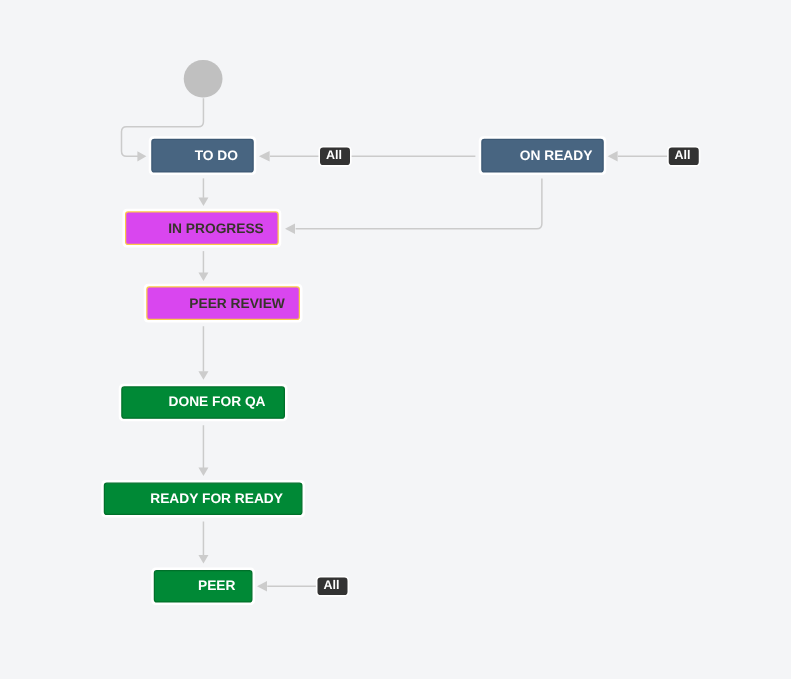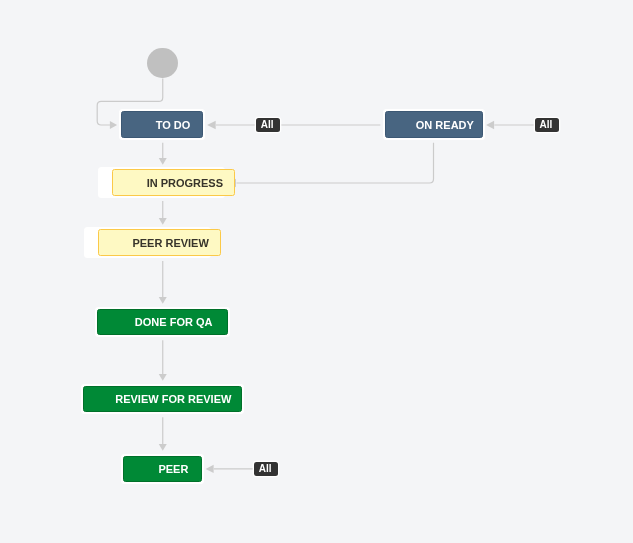--- a/index.html
+++ b/index.html
@@ -7,21 +7,21 @@
   body{width:633px;height:543px;background:#f4f5f7;font-family:"Liberation Sans",sans-serif;overflow:hidden;}
   #canvas{position:relative;width:633px;height:543px;}
   #edges{position:absolute;left:0;top:0;width:633px;height:543px;}
   .node{position:absolute;box-sizing:border-box;border-radius:3.5px;
         background:#fff;padding:2px;}
   .node .inner{width:100%;height:100%;box-sizing:border-box;border-radius:2.5px;border:1px solid transparent;
                display:flex;align-items:center;justify-content:center;padding-left:22px;}
   .node .label{font-size:11px;font-weight:bold;line-height:12px;white-space:nowrap;}
   .blue .inner{background:#486581;border-color:#3c5874;}
   .blue .label{color:#fff;}
-  .yellow .inner{background:#fef9c3;border-color:#fbc948;margin-left:12px;}
+  .yellow .inner{background:#d946ef;border-color:#fbc948;}
   .yellow .label{color:#37342b;}
   .green .inner{background:#008936;border-color:#00702a;}
   .green .label{color:#fff;}
   .start{position:absolute;border-radius:50%;background:#c0c0c0;}
   .badge{position:absolute;background:#333;color:#fff;border-radius:2.5px;
          font-size:10px;font-weight:bold;line-height:12px;display:flex;align-items:center;justify-content:center;
          box-shadow:0 0 0 1.3px #ffffff;white-space:nowrap;padding-right:2px;box-sizing:border-box;}
 </style>
 </head>
 <body>
@@ -67,35 +67,35 @@
       <span class="label">ON READY</span>
     </div>
   </div>
 
   <div class="node yellow" style="left:98.2px;top:167.3px;width:127.3px;height:31.1px;">
     <div class="inner">
       <span class="label">IN PROGRESS</span>
     </div>
   </div>
 
-  <div class="node yellow" style="left:84px;top:227.3px;width:127.3px;height:31.1px;">
+  <div class="node yellow" style="left:115px;top:227.3px;width:127.3px;height:31.1px;">
     <div class="inner">
       <span class="label">PEER REVIEW</span>
     </div>
   </div>
 
   <div class="node green" style="left:94.8px;top:306.6px;width:135.7px;height:30.8px;">
     <div class="inner">
       <span class="label">DONE FOR QA</span>
     </div>
   </div>
 
   <div class="node green" style="left:81.0px;top:383.6px;width:162.6px;height:30.8px;">
     <div class="inner">
-      <span class="label">REVIEW FOR REVIEW</span>
+      <span class="label">READY FOR READY</span>
     </div>
   </div>
 
   <div class="node green" style="left:121.2px;top:453.6px;width:82.4px;height:30.8px;">
     <div class="inner">
       <span class="label">PEER</span>
     </div>
   </div>
 
   <div class="badge" style="left:256.4px;top:117.5px;width:23.6px;height:14.0px;">All</div>

